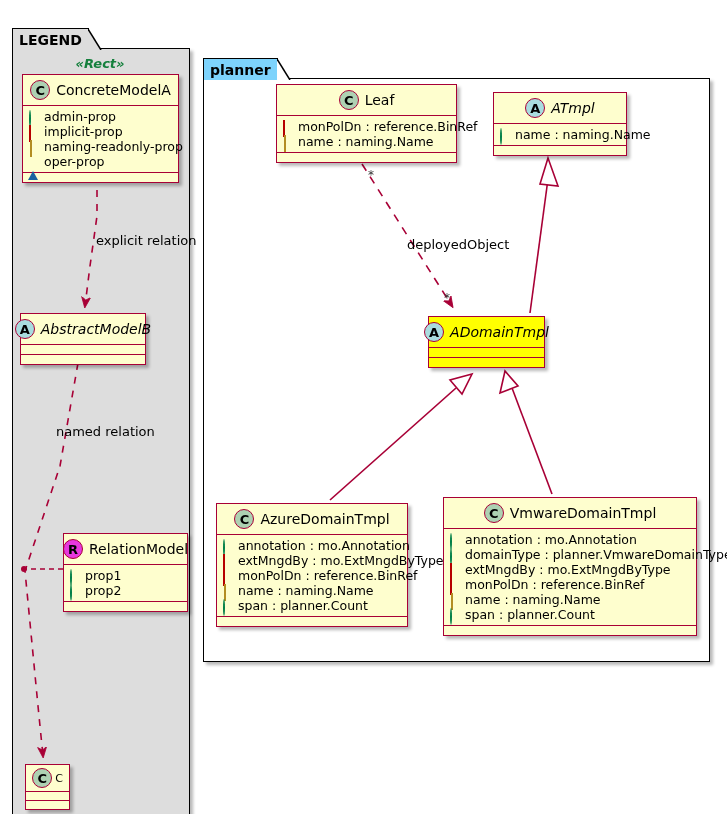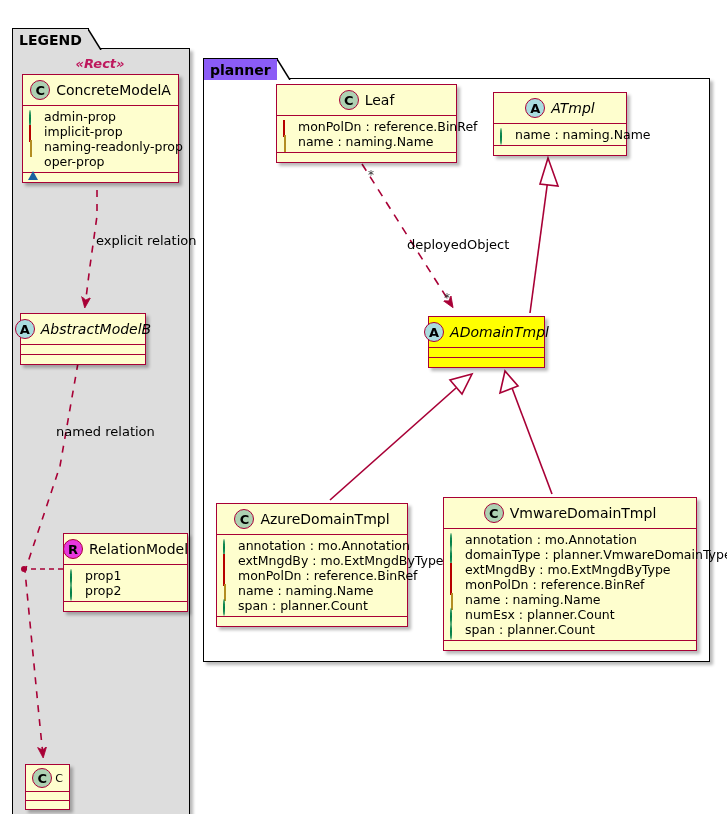--- a/index.html
+++ b/index.html
@@ -66,39 +66,39 @@
     left: 203px;
     top: 62px;
     width: 507px;
     height: 584px;
     background: #ffffff;
   }
   #planner-tab {
     left: 203px;
     top: 42px;
     height: 22px;
-    background: #8b5cf6;
+    background: #7dd3fc;
     z-index: 7;
   }
   .tab-slant {
     position: absolute;
     top: 0;
     right: -14px;
     width: 14px;
     height: 100%;
     overflow: hidden;
   }
   .tab-slant svg { display: block; }
 
   .stereotype {
     position: absolute;
     font-size: 13px;
     font-style: italic;
     font-weight: bold;
-    color: #be185d;
+    color: #15803d;
     text-align: center;
     z-index: 6;
   }
 
   
   .cls {
     position: absolute;
     box-sizing: border-box;
     border: 1.5px solid #A80036;
     background: #FEFECE;
@@ -413,24 +413,20 @@
       <div class="attr-row">
         <span class="mk"><span class="mk-square"></span></span>
         <span>monPolDn : reference.BinRef</span>
       </div>
       <div class="attr-row">
         <span class="mk"><span class="mk-diamond"></span></span>
         <span>name : naming.Name</span>
       </div>
       <div class="attr-row">
         <span class="mk"><span class="mk-circle"></span></span>
-        <span>numEsx : planner.Count</span>
-      </div>
-      <div class="attr-row">
-        <span class="mk"><span class="mk-circle"></span></span>
         <span>span : planner.Count</span>
       </div>
     </div>
     <div class="cls-methods"></div>
   </div>
 
   <div class="edge-label" style="left:407px; top:221px;">deployedObject</div>
   <div class="mult-label" style="left:368px; top:152px;">*</div>
   <div class="mult-label" style="left:444px; top:275px;">*</div>
 

